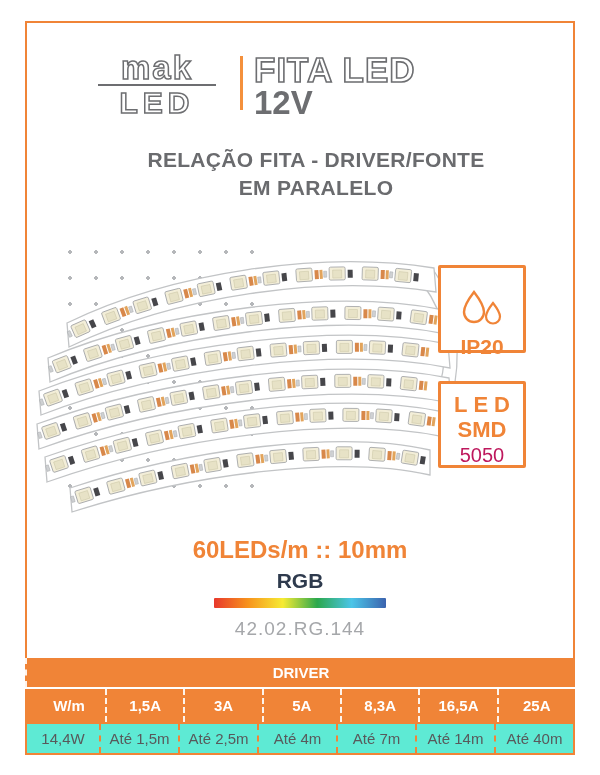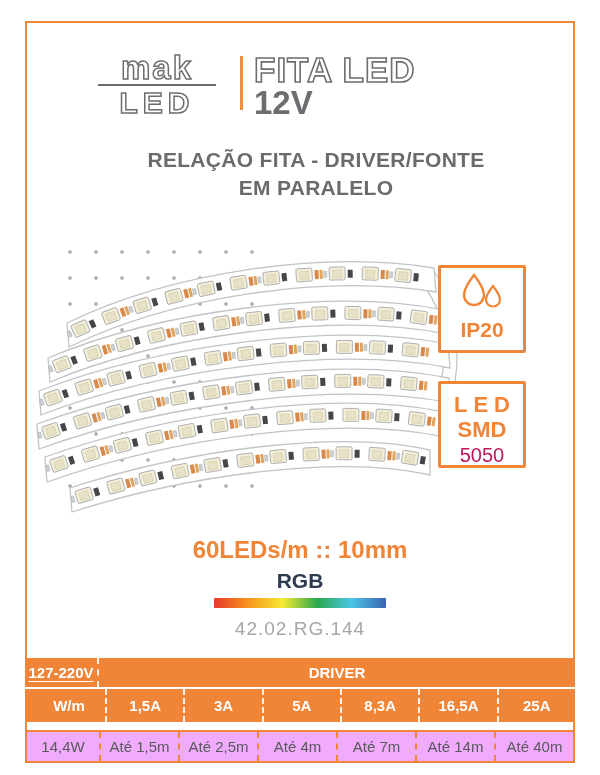--- a/index.html
+++ b/index.html
@@ -28,40 +28,40 @@
     background-image:radial-gradient(circle, #b5b7ba 1.7px, rgba(181,183,186,0) 1.9px);
     background-size:26px 26px; z-index:0;
   }
   .strip-svg { position:absolute; left:32px; top:238px; width:430px; height:280px; z-index:1; }
   .ribbon { fill:#ffffff; stroke:#c2c4c6; stroke-width:1.3; }
   
   .badge {
     position:absolute; left:438px; width:88px; border:3px solid #F08437;
     background:#ffffff; z-index:2; text-align:center; border-radius:2px;
   }
-  .badge-ip { top:265px; height:88px; padding-top:4px; }
+  .badge-ip { top:265px; height:88px; padding-top:21px; }
   .badge-led { top:381px; height:87px; padding-top:8px; }
   .ip-label { color:#F08437; font-weight:bold; font-size:21px; margin-top:2px; }
   .led-line { color:#F08437; font-weight:bold; font-size:22px; line-height:25px; }
   .led-line.spaced { letter-spacing:6px; text-indent:6px; }
   .led-5050 { color:#be185d; font-size:20px; line-height:26px; font-weight:normal; }
   
   .density { position:absolute; left:0; top:536px; width:100%; text-align:center;
              color:#F08437; font-weight:bold; font-size:24px; }
   .rgb-label { position:absolute; left:0; top:569px; width:100%; text-align:center;
                color:#2E3A4D; font-weight:bold; font-size:21px; }
   .gradient-bar { position:absolute; left:214px; top:598px; width:172px; height:10px; border-radius:1px; }
   .code { position:absolute; left:0; top:618px; width:100%; text-align:center;
           color:#A5A7AA; font-size:19px; letter-spacing:1px; }
   
   .table { position:absolute; left:25px; top:658px; width:550px; z-index:3; }
   .t-row { display:flex; width:100%; }
   .t-head1 { height:31px; background:#F08437; border-bottom:2px solid #ffffff; }
   .t-head2 { height:33px; background:#F08437;padding-left:8px; }
-  .t-data  { height:33px; background:#f0abfc; border:2px solid #F08437;margin-top:8px; }
+  .t-data  { height:33px; background:#5eead4; border:2px solid #F08437; }
   .t-cell {
     display:flex; align-items:center; justify-content:center;
     font-size:15px; color:#ffffff;
   }
   .t-c0 { width:72px; flex:none; }
   .t-cf { flex:1; }
   .sep-w { border-left:2px dashed rgba(255,255,255,.9); }
   .sep-o { border-left:2px dashed #F08437; }
   .t-head1 .t-cell, .t-head2 .t-cell { font-weight:bold; }
   .volt { text-decoration:underline; text-underline-offset:3px; }
@@ -563,23 +563,20 @@
     <div class="led-5050">5050</div>
   </div>
 
   <div class="density">60LEDs/m :: 10mm</div>
   <div class="rgb-label">RGB</div>
   <div class="gradient-bar" style="background: linear-gradient(90deg, rgb(232, 56, 44), rgb(247, 148, 29), rgb(246, 235, 51), rgb(43, 168, 77), rgb(75, 197, 232), rgb(59, 99, 174));"></div>
   <div class="code">42.02.RG.144</div>
 
   <div class="table">
     <div class="t-row t-head1">
-      <div class="t-cell t-c0">
-        <span class="volt">127-220V</span>
-      </div>
       <div class="t-cell t-cf sep-w">DRIVER</div>
     </div>
     <div class="t-row t-head2">
       <div class="t-cell t-c0">W/m</div>
       <div class="t-cell t-cf sep-w">1,5A</div>
       <div class="t-cell t-cf sep-w">3A</div>
       <div class="t-cell t-cf sep-w">5A</div>
       <div class="t-cell t-cf sep-w">8,3A</div>
       <div class="t-cell t-cf sep-w">16,5A</div>
       <div class="t-cell t-cf sep-w">25A</div>

